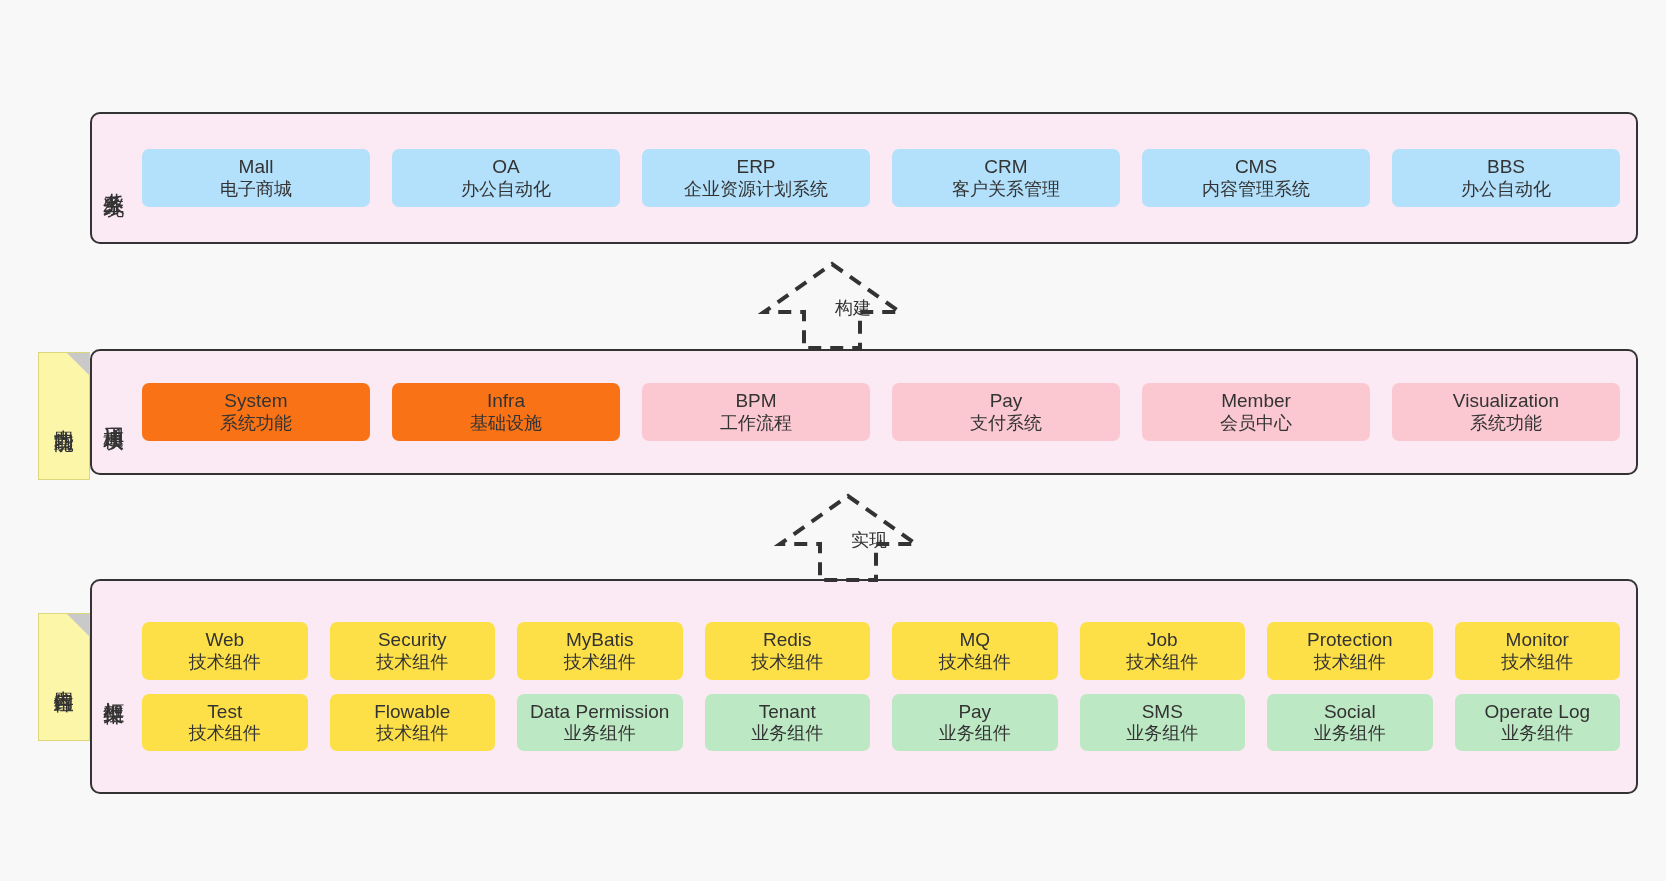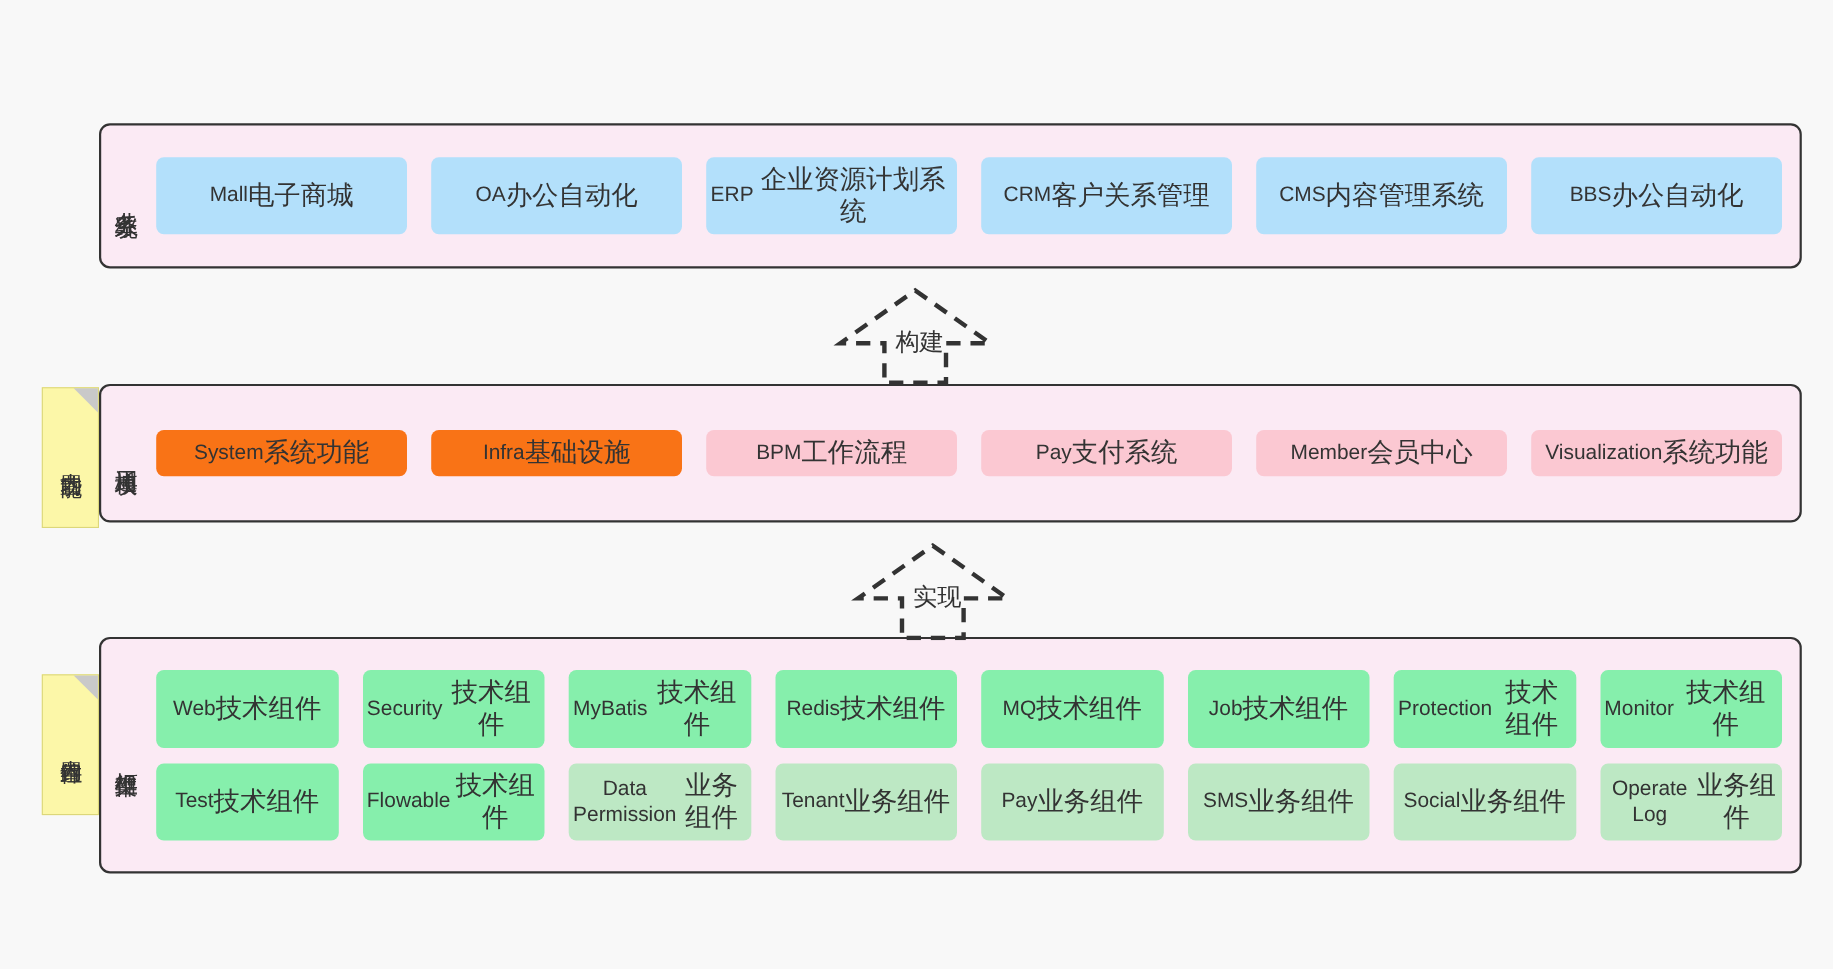--- a/index.html
+++ b/index.html
@@ -55,34 +55,34 @@
     display: flex;
     gap: 22px;
     align-items: stretch;
   }
 
   
   .card {
     flex: 1 1 0;
     border-radius: 7px;
     display: flex;
-    flex-direction: row;
+    flex-direction: column;
     align-items: center;
     justify-content: center;
     text-align: center;
     padding: 6px 4px;
     line-height: 1.22;
   }
   .card .t-en { font-size: 19px; }
-  .card .t-cn { font-size: 24px; }
+  .card .t-cn { font-size: 18px; font-family: Liberation Serif, serif; }
 
   .c-blue       { background: #b3e0fb; }
   .c-red        { background: #f97316; }
   .c-pink       { background: #fbc8d2; }
-  .c-green      { background: #86efac; }
+  .c-green      { background: #fde047; }
   .c-greenlight { background: #bde8c4; }
 
   
   .note {
     position: absolute;
     width: 52px;
     background: #fcf7a8;
     border: 1px solid #dcd77a;
     display: flex;
     align-items: center;
@@ -102,24 +102,25 @@
     top: 0; right: 0;
     width: 0; height: 0;
     border-top: 22px solid #c9c9c9;
     border-left: 22px solid transparent;
   }
 
   
   .connector { position: absolute; z-index: 3; }
   .connector .conn-label {
     position: absolute;
-    font-size: 22px;
+    font-size: 18px;
     color: #333333;
     white-space: nowrap;
     background: transparent;
+    margin-left: 21px;
   }
 </style>
 </head>
 <body>
 
 <div id="canvas">
 
   <div class="band" id="band-0" style="left:90px; top:112px; width:1548px; height:132px;">
     <div class="band-label">业务系统</div>
     <div class="band-items">

